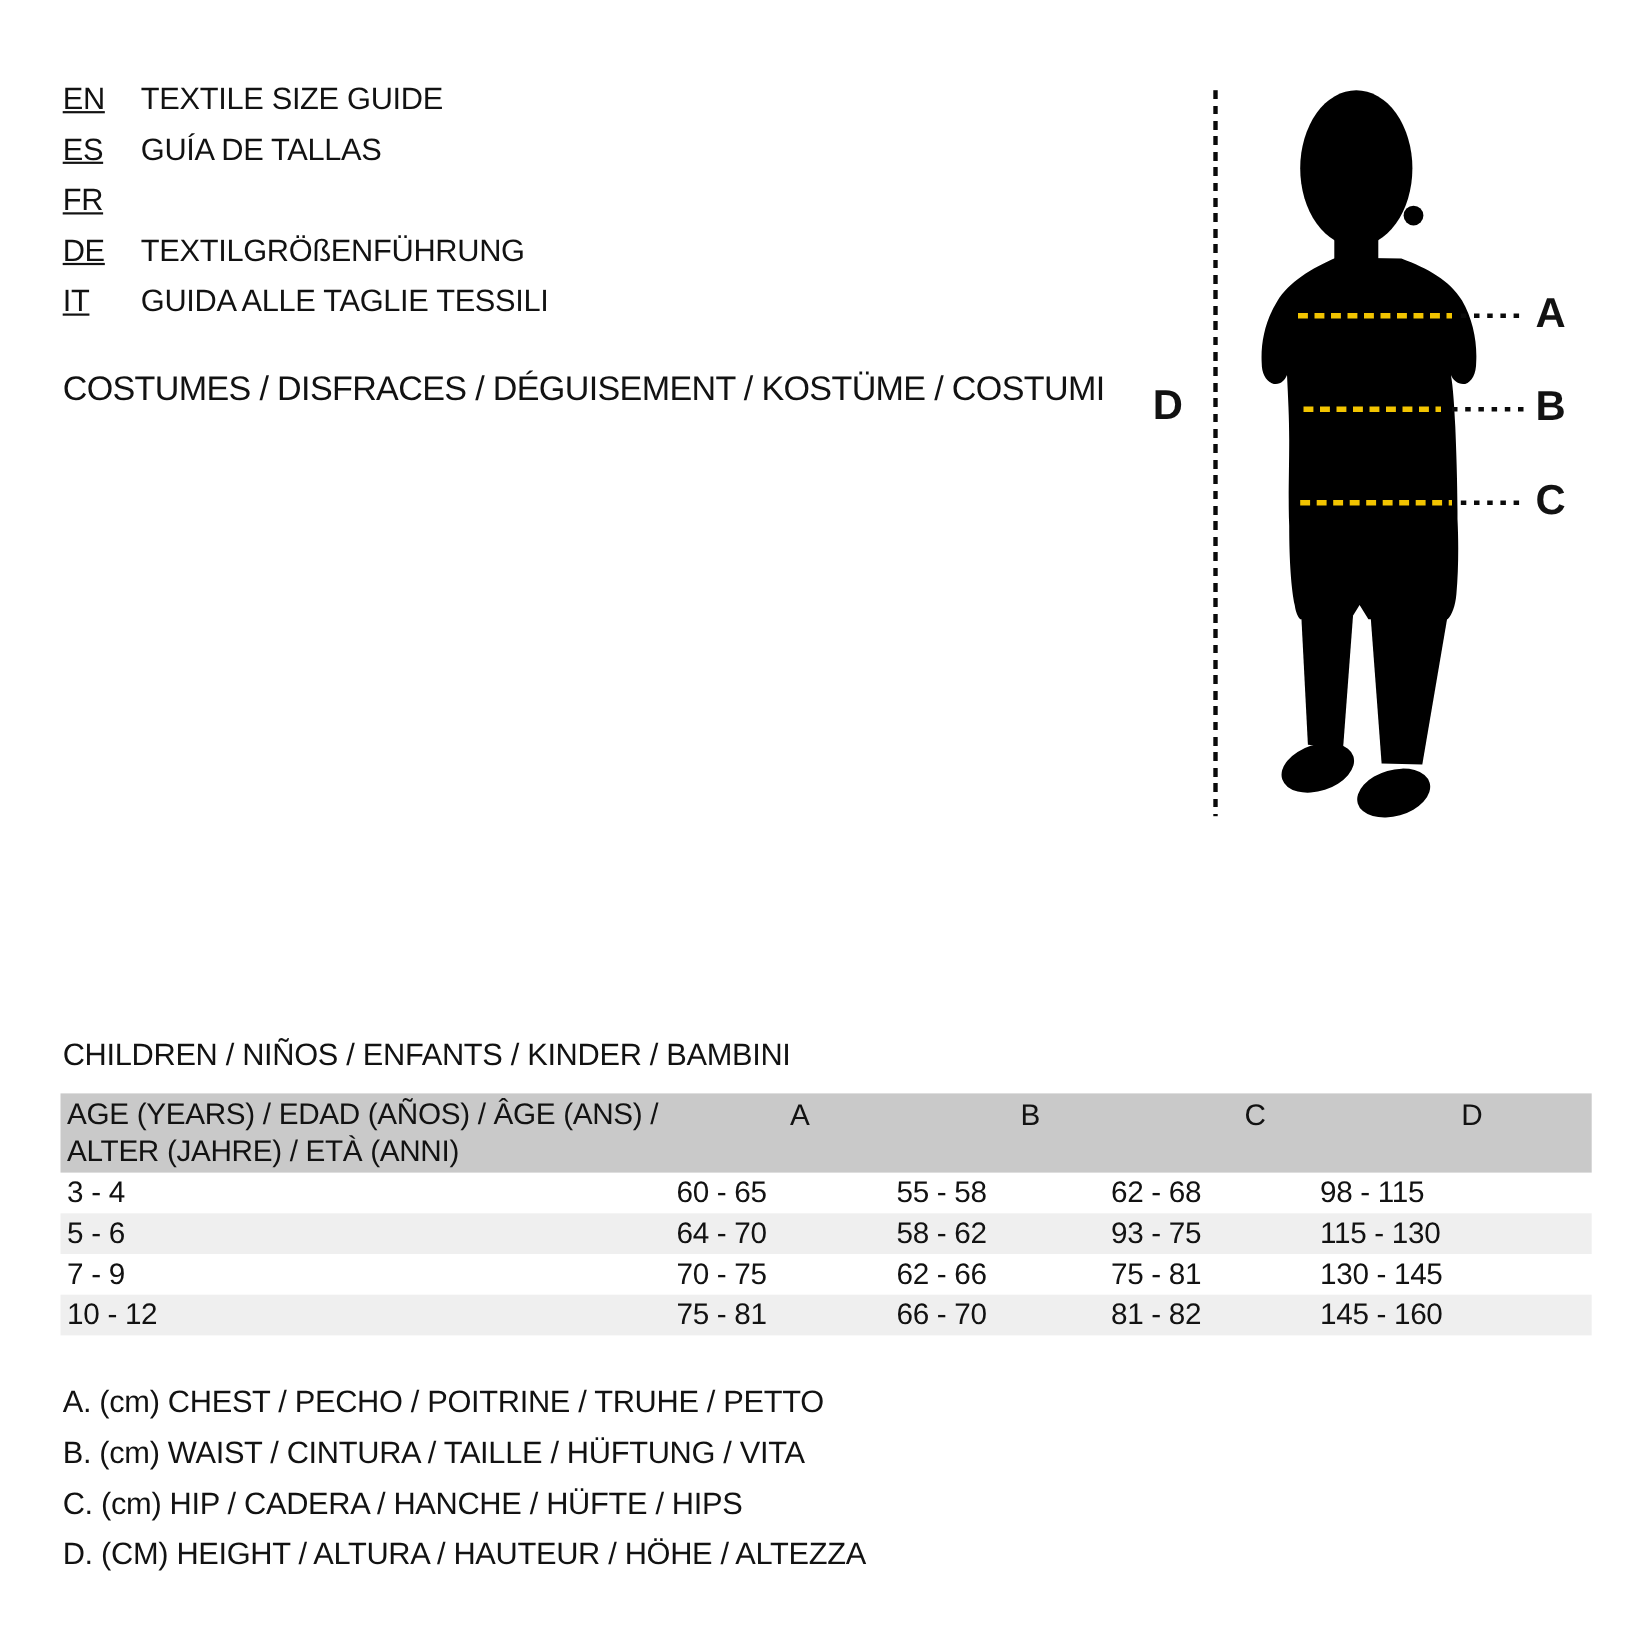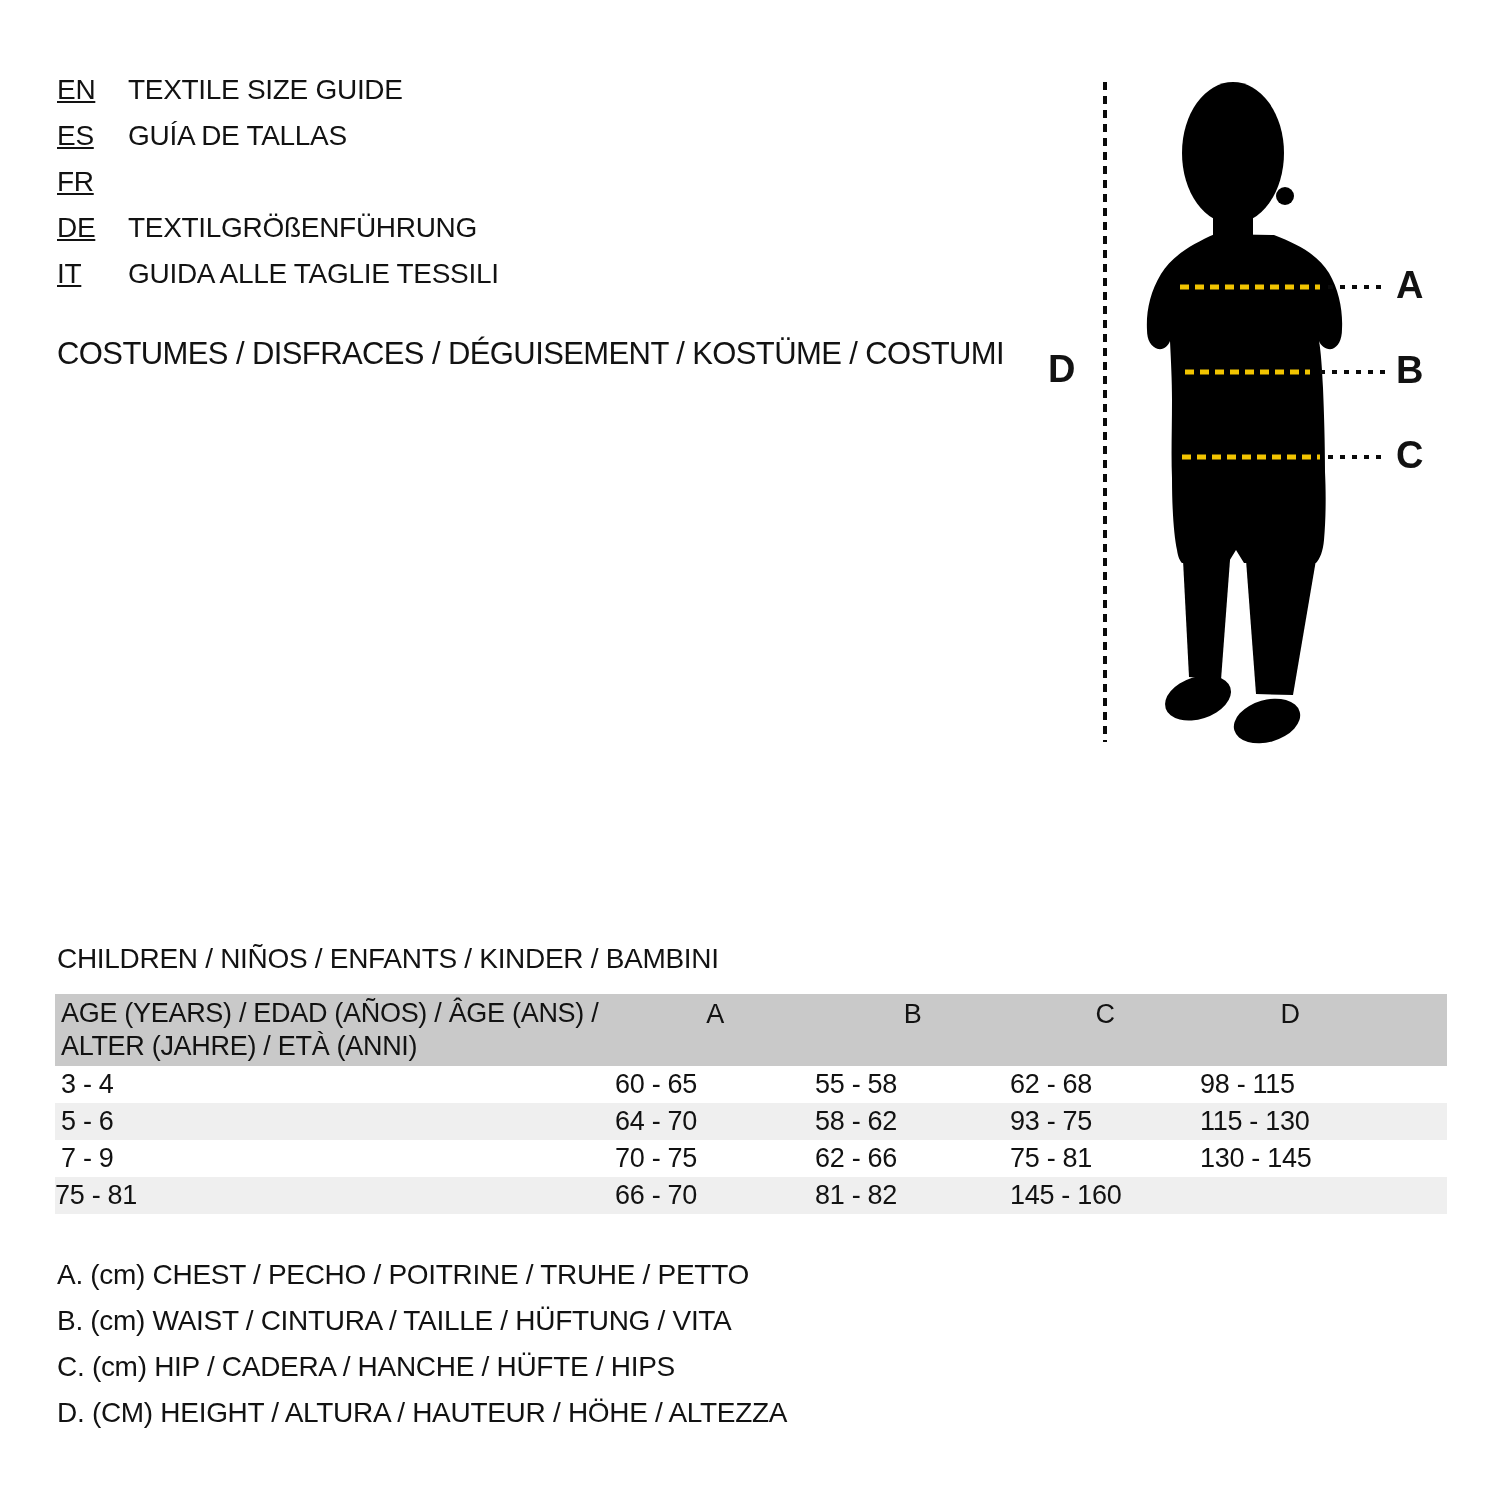--- a/index.html
+++ b/index.html
@@ -30,21 +30,21 @@
   svg.fig { position:absolute; left:1070px; top:78px; width:340px; height:680px; }
   .ink { fill:var(--silhouette,#000); }
   .ydash { stroke:var(--measure_dash_yellow,#f2c400); stroke-width:5; stroke-dasharray:9 6; }
   .kdots { stroke:#0a0a0a; stroke-width:4; stroke-dasharray:5 7; }
 
   
   .section-title { position:absolute; left:57px; top:943px; font-size:28px; white-space:nowrap; }
   .size-table { position:absolute; left:55px; top:994px; width:1392px; font-size:27px; }
   .thead {
     display:grid; grid-template-columns:560px 200px 195px 190px 180px 67px;
-    background:var(--table_header_bg,#c9c9c9); height:72px;
+    background:var(--table_header_bg,#c9c9c9); height:72px;gap:12px;
   }
   .age-head { padding:3px 0 0 6px; line-height:33px; }
   .col-head { text-align:center; padding-top:5px; }
   .trow {
     display:grid; grid-template-columns:560px 200px 195px 190px 180px 67px;
     height:37px; align-items:center;
   }
   .trow.alt { background:var(--table_stripe_bg,#efefef); }
   .trow .age { padding-left:6px; }
   .trow .val { text-align:left; }
@@ -143,20 +143,21 @@
     </div>
     <div class="trow">
       <div class="age">7 - 9</div>
       <div class="val">70 - 75</div>
       <div class="val">62 - 66</div>
       <div class="val">75 - 81</div>
       <div class="val">130 - 145</div>
       <div></div>
     </div>
     <div class="trow alt">
+      <div class="age">10 - 12</div>
       <div class="val">75 - 81</div>
       <div class="val">66 - 70</div>
       <div class="val">81 - 82</div>
       <div class="val">145 - 160</div>
       <div></div>
     </div>
   </div>
 
   <div class="legend">
     <div>A. (cm) CHEST / PECHO / POITRINE / TRUHE / PETTO</div>

